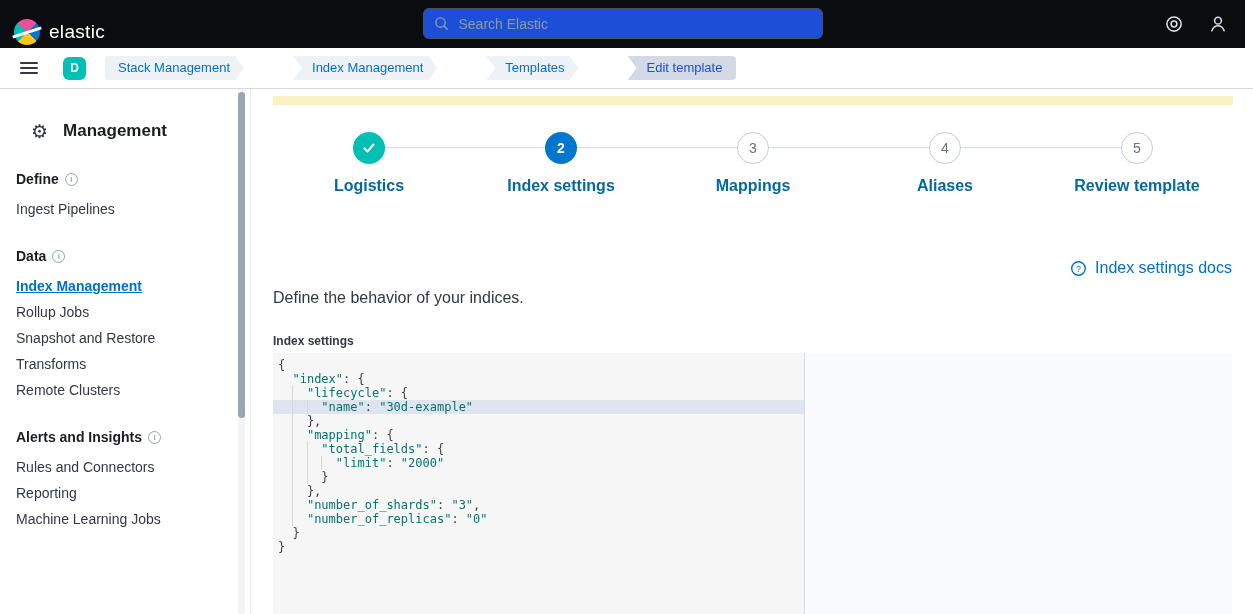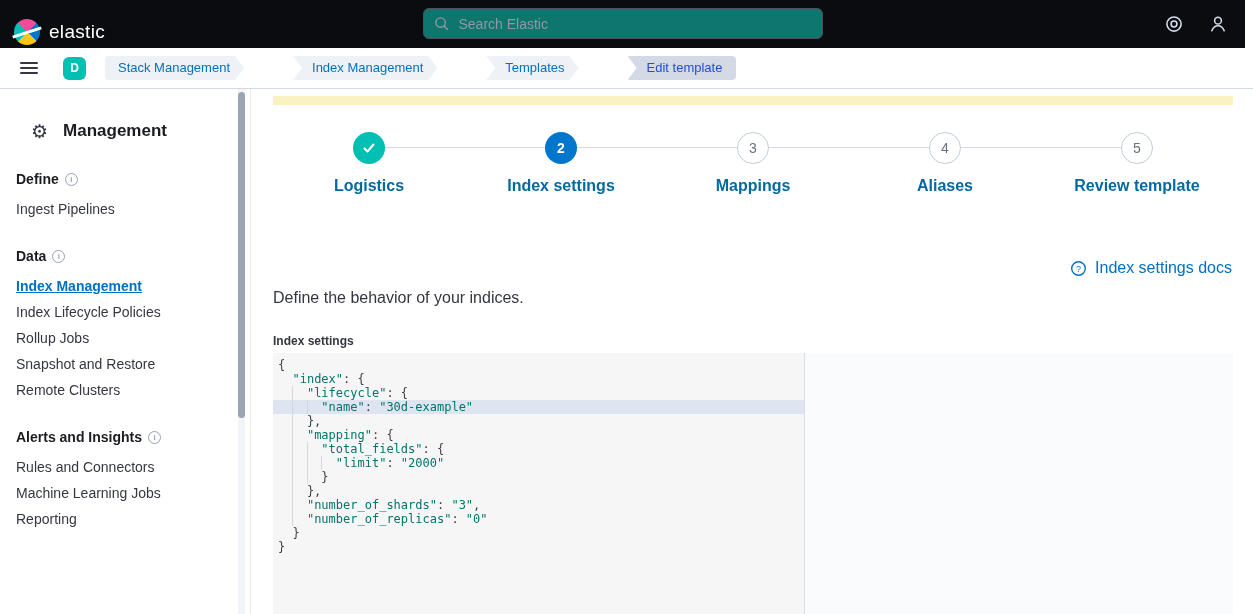--- a/index.html
+++ b/index.html
@@ -12,21 +12,21 @@
   
   .topbar { position:absolute; top:0; left:0; right:8px; height:64px;
     background:var(--topbar-bg); display:flex; align-items:center; }
   .logo { width:26px; height:26px; margin-left:14px; border-radius:50%;
     background:conic-gradient(from -45deg,#f04e98 0 25%,#0077cc 25% 50%,#fec514 50% 75%,#00bfb3 75% 100%);
     position:relative; flex:0 0 auto; }
   .logo::after { content:""; position:absolute; left:-2px; right:-2px; top:12px;
     height:3px; background:#fff; transform:rotate(-18deg); }
   .brand { color:#fff; font-size:19px; font-weight:500; margin-left:9px; letter-spacing:.3px; }
   .searchbox { position:absolute; left:50%; top:8px; transform:translateX(-50%);
-    width:400px; height:31px; background:#0f766e; border:1px solid #4a515c;
+    width:400px; height:31px; background:#1d4ed8; border:1px solid #4a515c;
     border-radius:6px; display:flex; align-items:center; padding:4px 10px; gap:8px; }
   .searchbox input { flex:1; background:transparent; border:none; outline:none;
     color:#dfe5ef; font-size:14px; font-family:inherit; }
   .searchbox input::placeholder { color:#8d99a8; }
   .top-actions { position:absolute; right:18px; top:0; height:48px;
     display:flex; align-items:center; gap:26px; }
   .top-actions svg { display:block; cursor:pointer; }
 
   
   .navbar { position:absolute; top:48px; left:0; right:0; height:41px; background:#fff;
@@ -150,31 +150,31 @@
         <div class="group-label">
           <span>Define</span>
           <span class="info-ring">i</span>
         </div>
         <div class="nav-item">Ingest Pipelines</div>
         <div class="group-label">
           <span>Data</span>
           <span class="info-ring">i</span>
         </div>
         <div class="nav-item active">Index Management</div>
-        <div class="nav-item">Index Lifecycle Policies</div>
         <div class="nav-item">Rollup Jobs</div>
         <div class="nav-item">Snapshot and Restore</div>
+        <div class="nav-item">Transforms</div>
         <div class="nav-item">Remote Clusters</div>
         <div class="group-label">
           <span>Alerts and Insights</span>
           <span class="info-ring">i</span>
         </div>
         <div class="nav-item">Rules and Connectors</div>
+        <div class="nav-item">Reporting</div>
         <div class="nav-item">Machine Learning Jobs</div>
-        <div class="nav-item">Reporting</div>
       </div>
     <div class="sb-track"></div>
     <div class="sb-thumb"></div>
   </div>
 
   <div class="banner-strip"></div>
 
   <div class="stepper">
     <div class="step-line"></div>
     <div class="steps">

